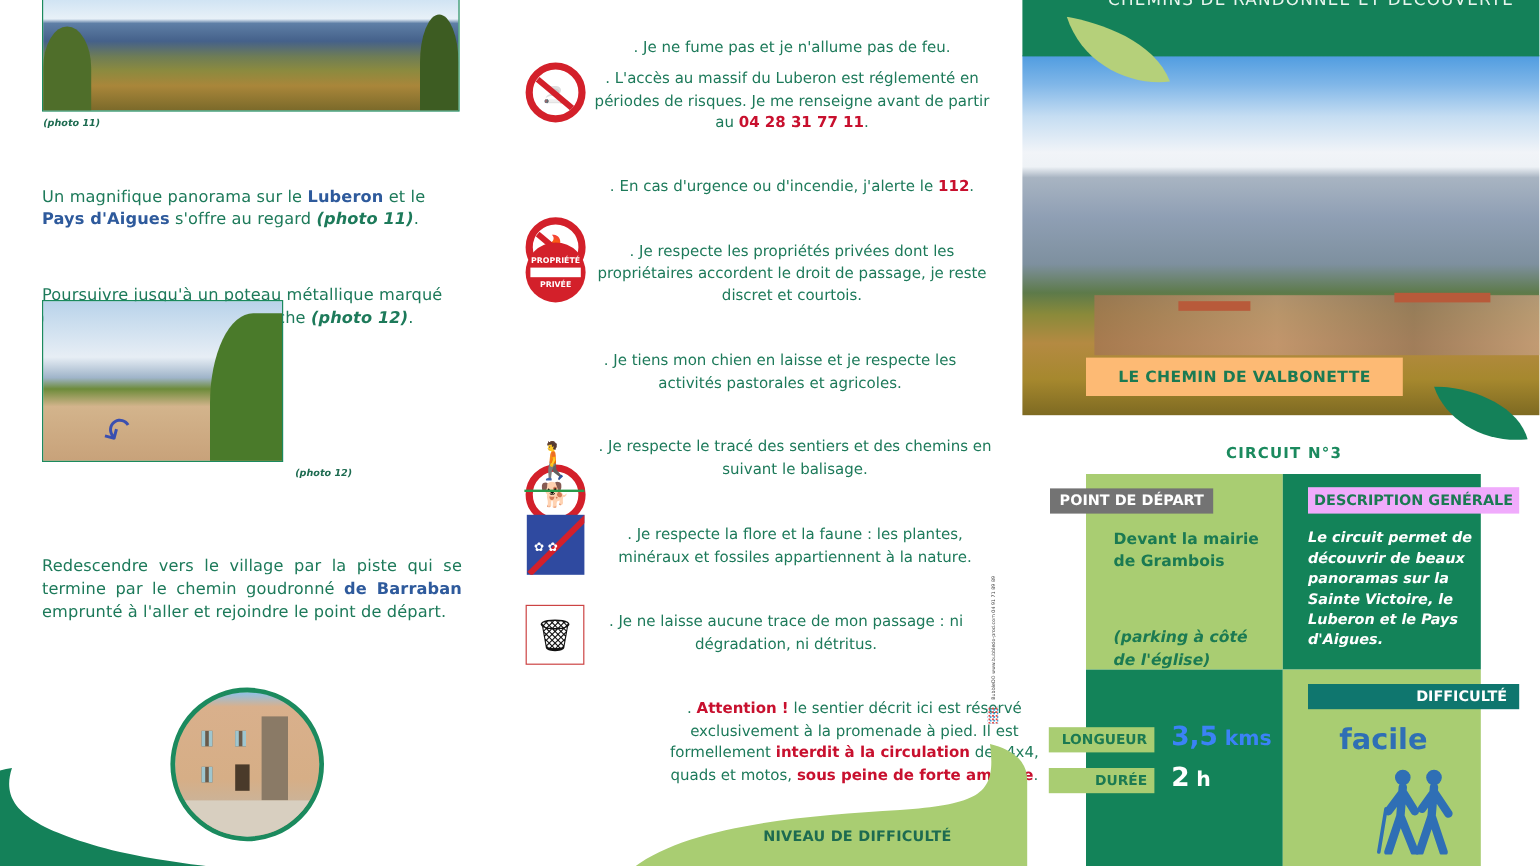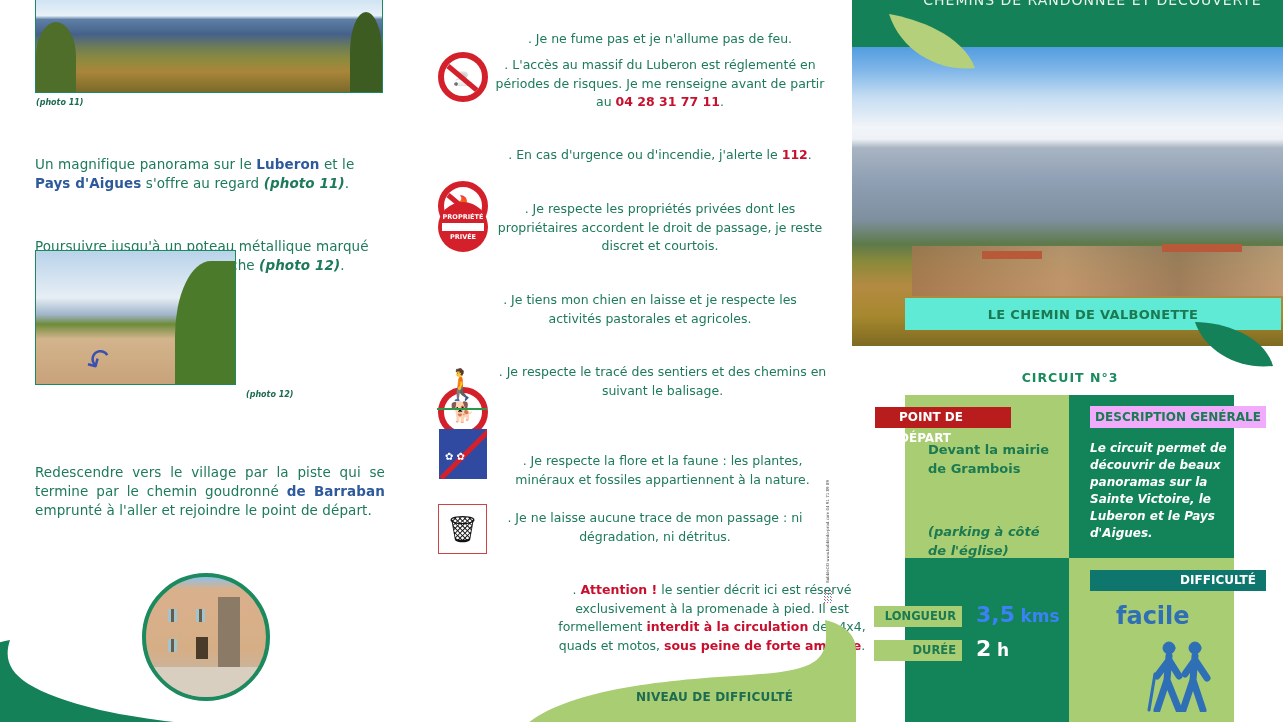--- a/index.html
+++ b/index.html
@@ -50,32 +50,32 @@
     background: radial-gradient(circle, #e04848 30%, transparent 32%) 0 0/3px 3px, radial-gradient(circle, #3aa0d8 30%, transparent 32%) 1px 1px/3px 3px; }
 
   
   .rp-header { left: 852px; top: 0; width: 431px; height: 47px; background: #148159; }
   .rp-header-text { left: 852px; top: -8px; width: 431px; text-align: center; font-size: 14px; color: #e9f5ee; letter-spacing: 1px; padding-left: 50px; }
   .rp-photo { left: 852px; top: 46px; width: 431px; height: 300px;
     background: linear-gradient(180deg, #4f9ce0 0%, #7fb6e8 8%, #c5ddf2 17%, #f1f4f8 27%, #eef2f6 31%, #a8b4c2 34%, #8f9fb4 45%, #7e909f 58%, #5d7a4a 66%, #8a8a3a 72%, #b48a42 80%, #a6882e 90%, #7e6a22 100%); overflow:hidden; }
   .rp-photo .village { position:absolute; left:60px; top:200px; width:380px; height:50px; background: linear-gradient(90deg, #a47652, #c59876 40%, #9c7a60 70%, #c9a282); opacity:0.8; }
   .rp-photo .roof { position:absolute; background:#b85a3a; height:8px; }
   .leaf-top { left: 887px; top: 14px; width: 90px; height: 56px; }
-  .title-bar { left: 905px; top: 298px; width: 376px; height: 32px; background: #5eead4; display:flex; align-items:center; justify-content:center;
+  .title-bar { left: 905px; top: 298px; width: 264px; height: 32px; background: #fdba74; display:flex; align-items:center; justify-content:center;
     font-size: 13px; font-weight: bold; color: #1b7a52; letter-spacing: 0.3px; }
   .leaf-right { left: 1195px; top: 322px; width: 80px; height: 48px; }
   .circuit { left: 852px; top: 370px; width: 436px; text-align: center; font-size: 12.5px; font-weight: bold; color: #1b8a5e; letter-spacing: 1px; }
 
   .grid-tl { left: 905px; top: 395px; width: 164px; height: 163px; background: #a9cd72; }
   .grid-tr { left: 1069px; top: 395px; width: 165px; height: 163px; background: #138359; }
   .grid-bl { left: 905px; top: 558px; width: 164px; height: 164px; background: #138359; }
   .grid-br { left: 1069px; top: 558px; width: 165px; height: 164px; background: #a9cd72; }
 
-  .lbl-depart { left: 875px; top: 407px; width: 136px; height: 21px; background: #b91c1c; color: #ffffff;
-    font-size: 12px; font-weight: bold; padding-left: 24px; line-height: 21px; }
+  .lbl-depart { left: 875px; top: 407px; width: 136px; height: 21px; background: #737373; color: #ffffff;
+    font-size: 12px; font-weight: bold; padding-left: 8px; line-height: 21px; }
   .depart-text { left: 928px; top: 440px; width: 130px; font-size: 13px; line-height: 19px; font-weight: bold; color: #1b7a52; }
   .depart-note { left: 928px; top: 486px; width: 130px; font-size: 13px; line-height: 19px; font-weight: bold; font-style: italic; color: #1b7a52; margin-top: 36px; }
 
   .lbl-desc { left: 1090px; top: 406px; width: 176px; height: 22px; background: #f0abfc; color: #1b7a52;
     font-size: 12px; font-weight: bold; text-align: center; line-height: 22px; }
   .desc-text { left: 1090px; top: 440px; width: 150px; font-size: 12px; line-height: 17px; font-weight: bold; font-style: italic; color: #ffffff; }
 
   .lbl-diff { left: 1090px; top: 570px; width: 176px; height: 21px; background: #0f766e; color: #ffffff;
     font-size: 12px; font-weight: bold; text-align: right; padding-right: 10px; line-height: 21px; }
   .diff-value { left: 1116px; top: 602px; font-size: 24px; font-weight: bold; color: #2f6fb5; }
@@ -170,21 +170,21 @@
 
 <div class="abs" style="left:437px; top:360px; width:50px; height:50px; border-bottom:2px solid #2a9a4a; display:flex; align-items:center; justify-content:center; font-size:30px; color:#2eaa3e;">🚶</div>
 <div class="abs rule-text" style="left:495px; top:363px; width:335px;">
   <div>. Je respecte le tracé des sentiers et des chemins en suivant le balisage.</div>
 </div>
 
 <div class="abs" style="left:439px; top:429px; width:48px; height:50px; background:#2f4aa0; overflow:hidden;">
   <div style="position:absolute; left:-8px; top:22px; width:70px; height:5px; background:#d3202a; transform:rotate(-45deg);"></div>
   <div style="position:absolute; left:6px; top:22px; color:#fff; font-size:10px;">✿ ✿</div>
 </div>
-<div class="abs rule-text" style="left:495px; top:436px; width:335px;margin-top:16px;">
+<div class="abs rule-text" style="left:495px; top:436px; width:335px;">
   <div>. Je respecte la flore et la faune : les plantes, minéraux et fossiles appartiennent à la nature.</div>
 </div>
 
 <div class="abs" style="left:438px; top:504px; width:49px; height:50px; border:1px solid #c44; display:flex; align-items:center; justify-content:center; font-size:26px; color:#111;">🗑</div>
 <div class="abs rule-text" style="left:495px; top:509px; width:320px;">
   <div>. Je ne laisse aucune trace de mon passage : ni dégradation, ni détritus.</div>
 </div>
 
 <div class="abs rule-text" style="left:508px; top:581px; width:320px;margin-left:44px;">
   <span>. </span><span class="red">Attention !</span><span> le sentier décrit ici est réservé exclusivement à la promenade à pied. Il est formellement </span><span class="red">interdit à la circulation</span><span> des 4x4, quads et motos, </span><span class="red">sous peine de forte amende</span><span>.</span>

